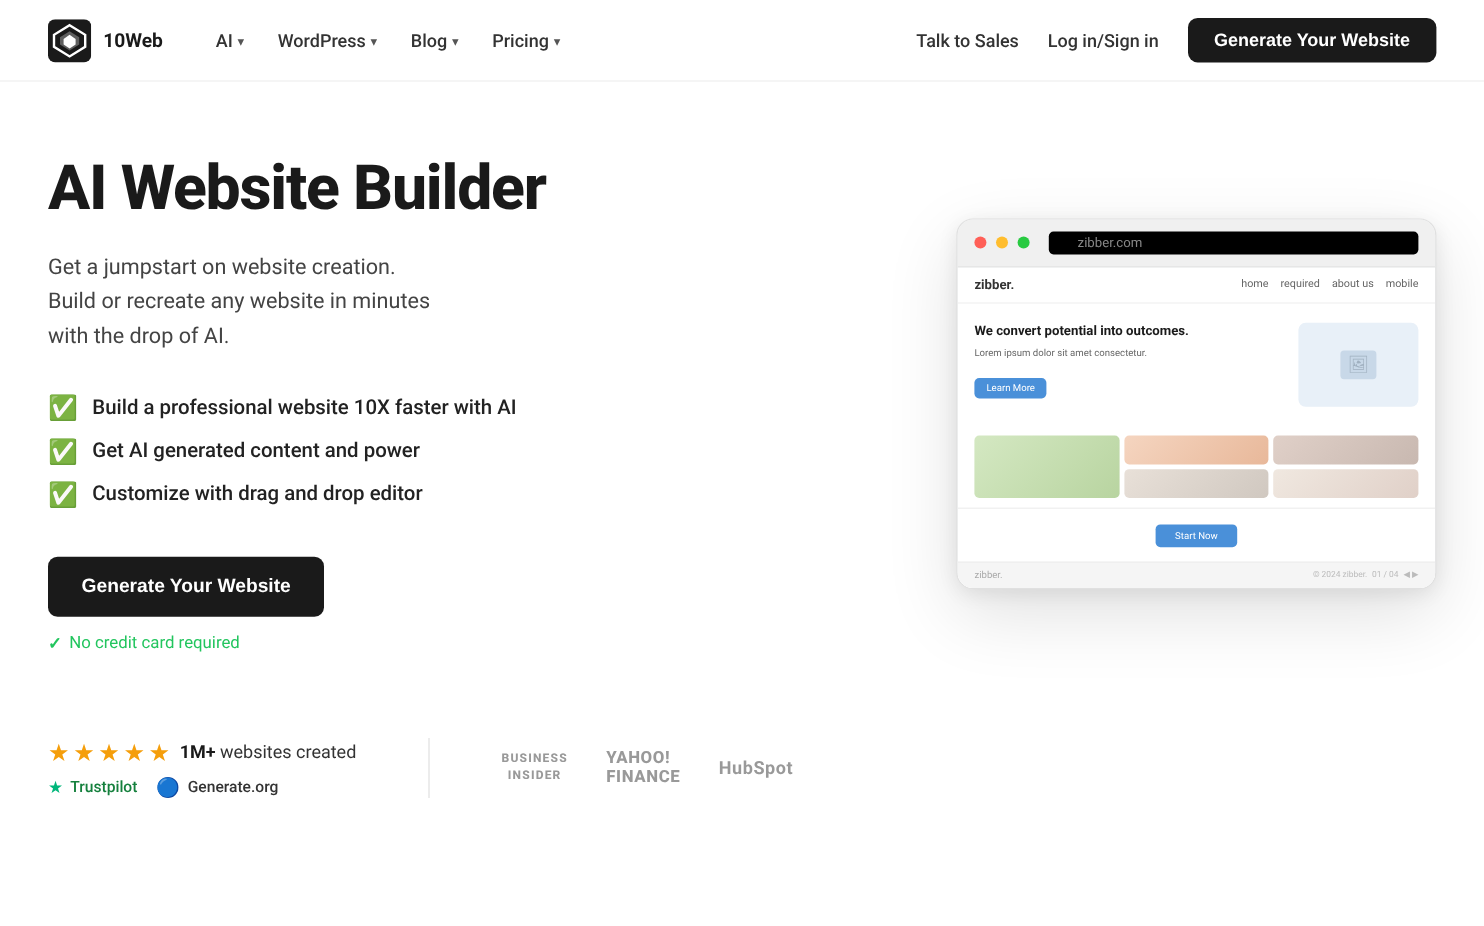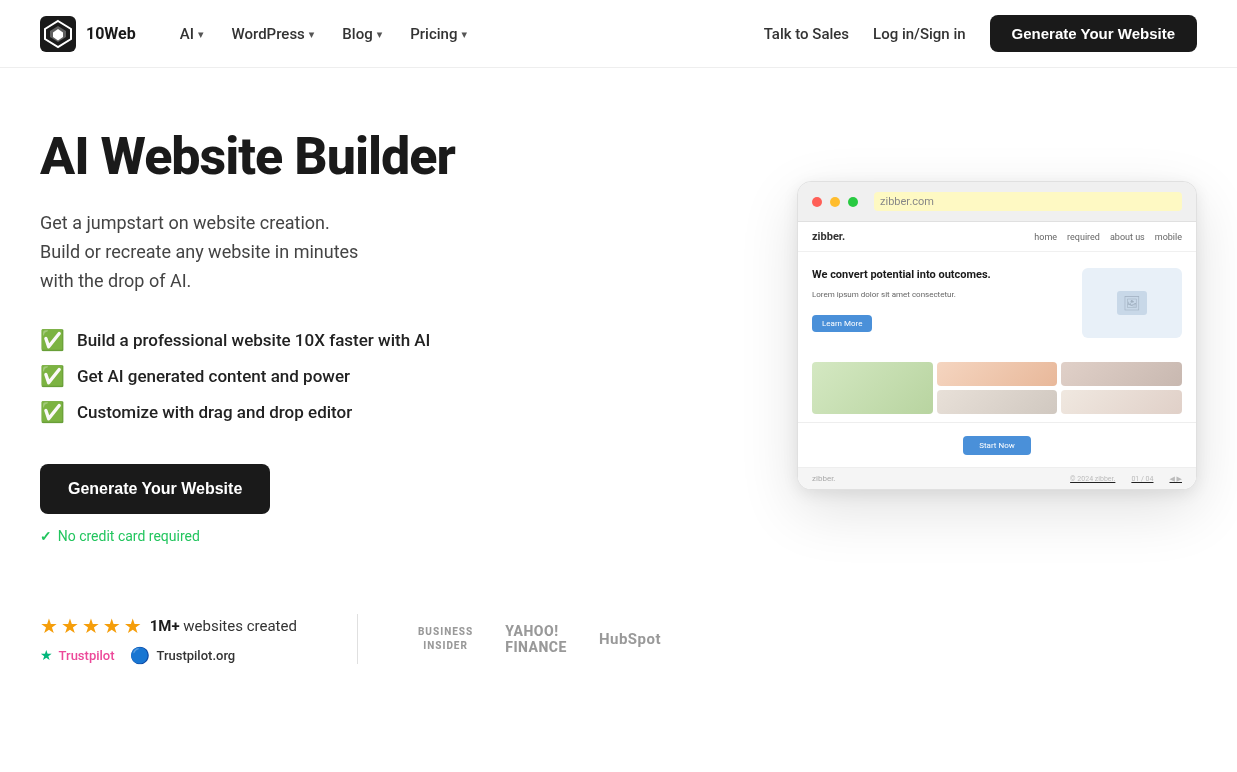--- a/index.html
+++ b/index.html
@@ -56,21 +56,21 @@
       border: 1px solid #e0e0e0;
     }
     .browser-bar {
       background: #f0f0f0; padding: 10px 14px; display: flex; align-items: center; gap: 8px;
       border-bottom: 1px solid #e0e0e0;
     }
     .browser-dot { width: 10px; height: 10px; border-radius: 50%; }
     .browser-dot.red { background: #ff5f57; }
     .browser-dot.yellow { background: #ffbd2e; }
     .browser-dot.green { background: #28ca41; }
-    .browser-url { background: #fef9c3; border-radius: 4px; padding: 3px 6px; font-size: 11px; color: #888; flex: 1; margin-left: 8px; }
+    .browser-url { background: #000000; border-radius: 4px; padding: 3px 24px; font-size: 11px; color: #888; flex: 1; margin-left: 8px; }
 
     .mockup-content { background: #fff; }
     .mockup-nav { display: flex; align-items: center; justify-content: space-between; padding: 8px 14px; border-bottom: 1px solid #f0f0f0; }
     .mockup-logo-text { font-size: 11px; font-weight: 700; color: #333; }
     .mockup-nav-links { display: flex; gap: 10px; }
     .mockup-nav-link { font-size: 9px; color: #666; }
 
     .mockup-hero-section { padding: 16px 14px; display: flex; gap: 10px; }
     .mockup-hero-text { flex: 1; }
     .mockup-hero-title { font-size: 11px; font-weight: 700; color: #1a1a1a; margin-bottom: 6px; line-height: 1.3; }
@@ -240,21 +240,21 @@
             <div class="grid-img color-img-6" style="border-radius:4px; height:24px;"></div>
           </div>
         </div>
 
         <div class="mockup-bottom-cta">
           <div class="mockup-bottom-btn">Start Now</div>
         </div>
 
         <div style="background: #f5f5f5; border-top: 1px solid #eee; padding: 6px 14px; display: flex; justify-content: space-between; align-items: center;">
           <span style="font-size: 8px; color: #aaa;">zibber.</span>
-          <div style="display: flex; gap: 16px; align-items: center; text-decoration: underline;">
+          <div style="display: flex; gap: 4px; align-items: center;">
             <span style="font-size: 7px; color: #bbb;">© 2024 zibber.</span>
             <span style="font-size: 7px; color: #bbb;">01 / 04</span>
             <span style="font-size: 7px; color: #bbb;">◀ ▶</span>
           </div>
         </div>
       </div>
     </div>
   </div>
 </div>
 
@@ -268,25 +268,25 @@
         <span class="star">★</span>
         <span class="star-half">★</span>
       </div>
       <span class="websites-count">
         <strong>1M+</strong><span> websites created</span>
       </span>
     </div>
     <div class="trust-logos">
       <div class="trustpilot-logo">
         <span class="tp-star">★</span>
-        <span style="font-size:13px; color:#ec4899; font-weight:500;">Trustpilot</span>
+        <span style="font-size:13px; color:#15803d; font-weight:500;">Trustpilot</span>
       </div>
       <div class="trust-logo">
         <span style="font-size: 16px;">🔵</span>
-        <span style="font-size:13px; color:#333; font-weight:500;">Trustpilot.org</span>
+        <span style="font-size:13px; color:#333; font-weight:500;">Generate.org</span>
       </div>
     </div>
   </div>
 
   <div class="divider-vertical"></div>
 
   <div class="brand-logos">
     <div class="brand-logo business-insider" style="font-size: 10px; font-weight: 800; letter-spacing: 1px; color: #999; text-transform: uppercase; line-height: 1.4;">BUSINESS<br>INSIDER</div>
     <div class="brand-logo" style="font-size: 14px; font-weight: 800; color: #999;">YAHOO!<br>FINANCE</div>
     <div class="brand-logo" style="font-size: 15px; font-weight: 700; color: #999;">HubSpot</div>

